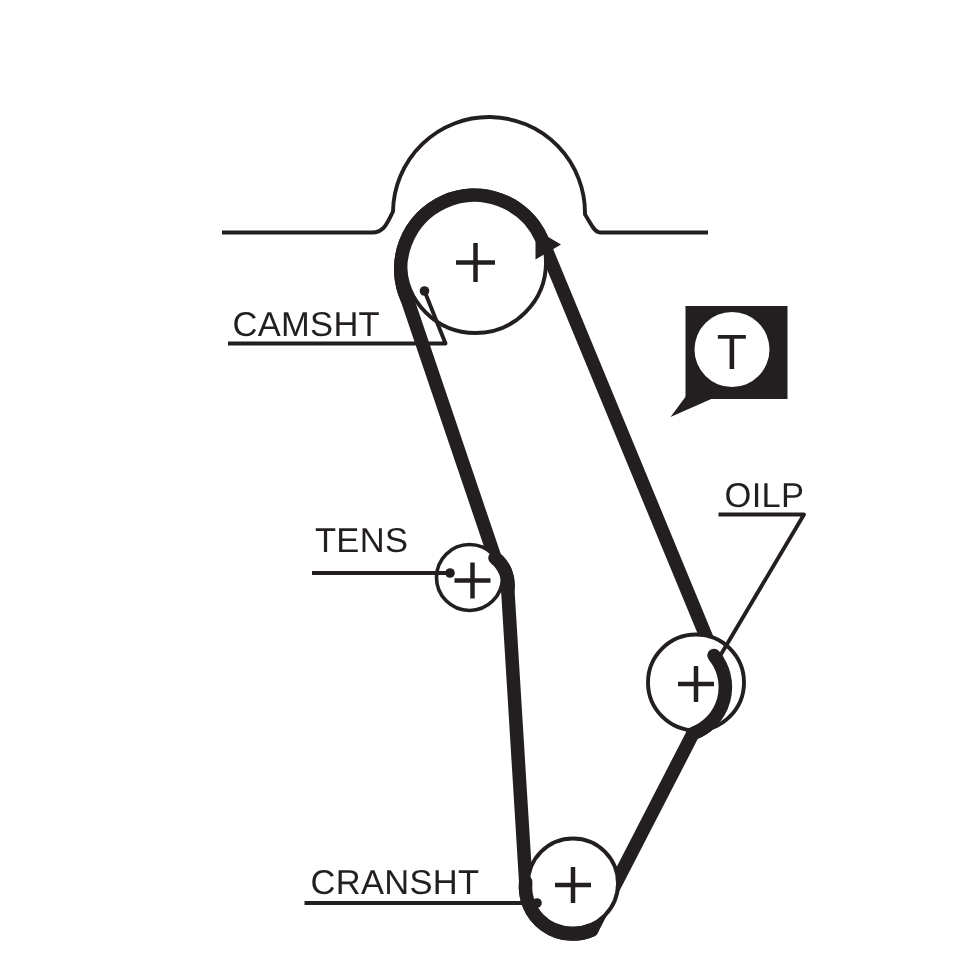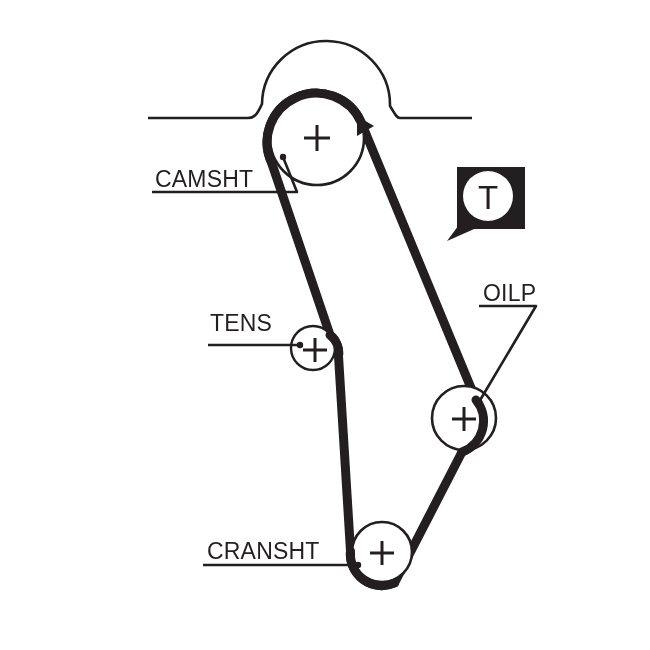--- a/index.html
+++ b/index.html
@@ -11,20 +11,21 @@
     width: 650px;
     height: 650px;
     font-family: "Liberation Sans", sans-serif;
     overflow: hidden;
   }
   #diagram-root {
     position: relative;
     width: 650px;
     height: 490px;
     background: #ffffff;
+    margin-top: 37px;
   }
   svg#belt-diagram {
     display: block;
     width: 650px;
     height: 650px;
   }
   .label-text {
     font-family: "Liberation Sans", sans-serif;
     font-size: 23px;
     fill: #231f20;

